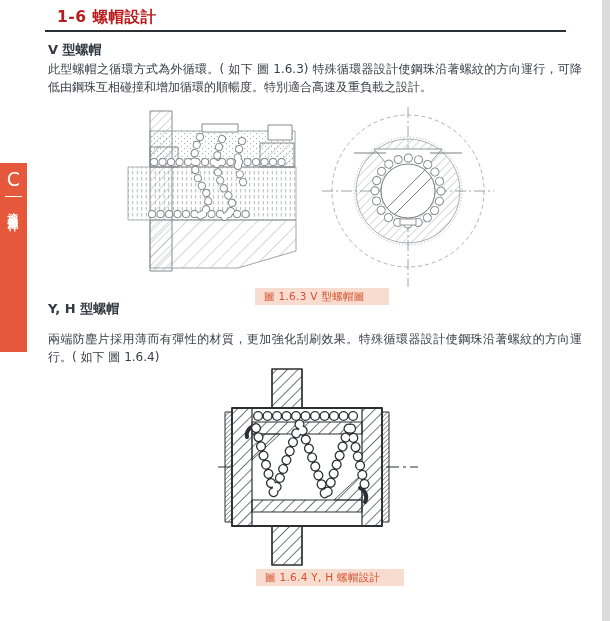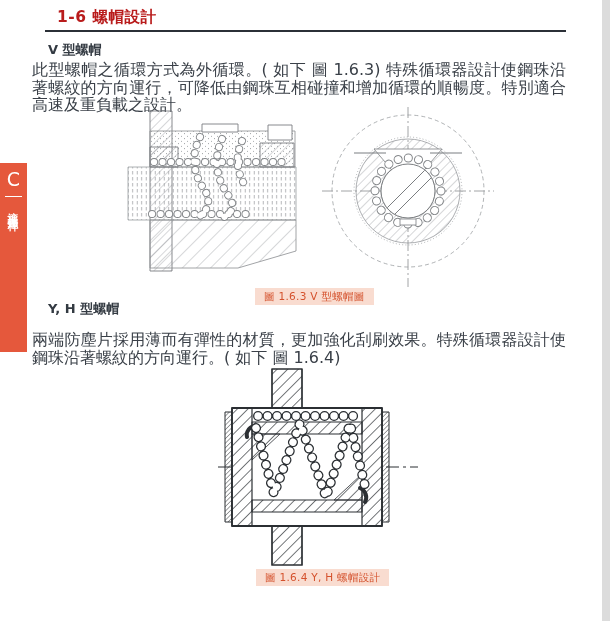--- a/index.html
+++ b/index.html
@@ -10,24 +10,24 @@
     color:#363c44;
   }
   .abs{position:absolute;}
   
   .page-edge{left:602px;top:0;width:8px;height:621px;background:#dcdcdc;}
   
   .page-title{left:57px;top:7px;font-size:15.5px;font-weight:600;letter-spacing:0.5px;color:#b91c1c;}
   .title-rule{left:45px;top:30px;width:521px;height:2px;background:#2b3037;}
   
   .sec-heading{left:48px;font-size:13px;font-weight:600;color:#333a42;}
-  .sec-body{left:32px;width:534px;font-size:16px;line-height:17.6px;color:#3a4048;text-align:justify;}
+  .sec-body{left:48px;width:534px;font-size:12px;line-height:17.6px;color:#3a4048;text-align:justify;}
   
   .caption-badge{
-    font-size:10.5px;line-height:14px;padding:1px 9px 2px 9px;
+    font-size:10.5px;line-height:14px;padding:1px 24px 2px 9px;
     background:#f9dcd0;color:#d4512c;white-space:nowrap;letter-spacing:0.3px;
   }
   
   .side-tab{
     left:0;top:163px;width:27px;height:189px;background:#e5583c;color:#ffffff;
     display:flex;flex-direction:column;align-items:center;
   }
   .side-tab .letter{font-size:19px;line-height:32px;height:32px;font-weight:400;}
   .side-tab .divider{width:17px;height:1px;background:#ffffff;margin:1px 0 6px 0;}
   .side-tab .vlabel{

